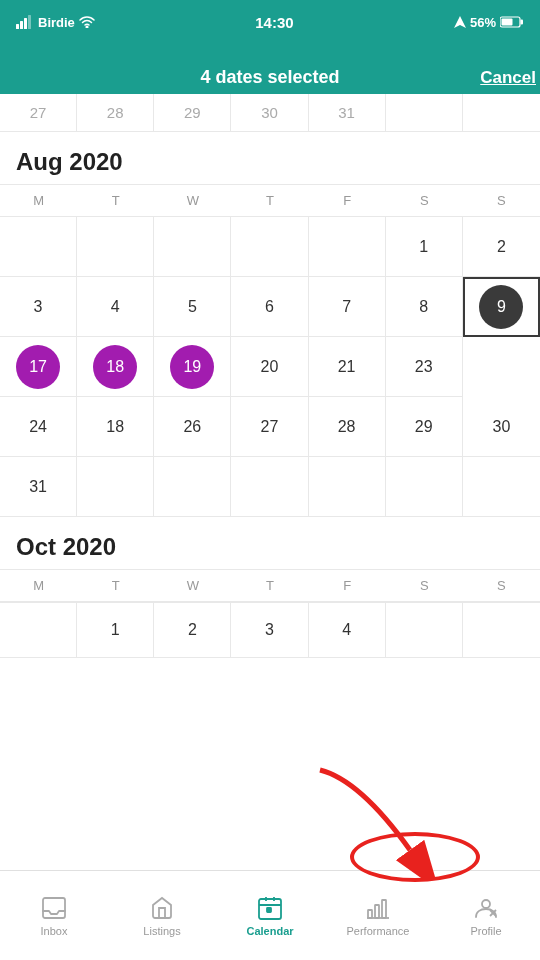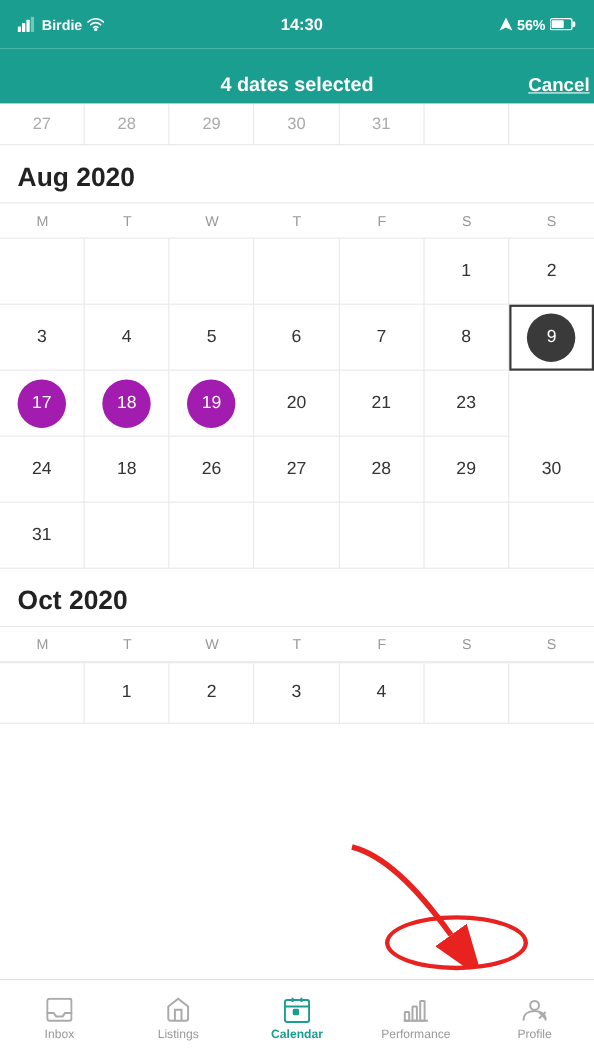--- a/index.html
+++ b/index.html
@@ -158,21 +158,21 @@
     }
     .sep-cell:nth-child(7n) { border-right: none; }
     .sep-cell.empty { color: transparent; }
 
     
     .bottom-nav {
       position: absolute;
       bottom: 0;
       left: 0;
       width: 540px;
-      height: 70px;
+      height: 90px;
       background: white;
       border-top: 1px solid #e0e0e0;
       display: flex;
       align-items: center;
       justify-content: space-around;
     }
     .nav-item {
       display: flex;
       flex-direction: column;
       align-items: center;

